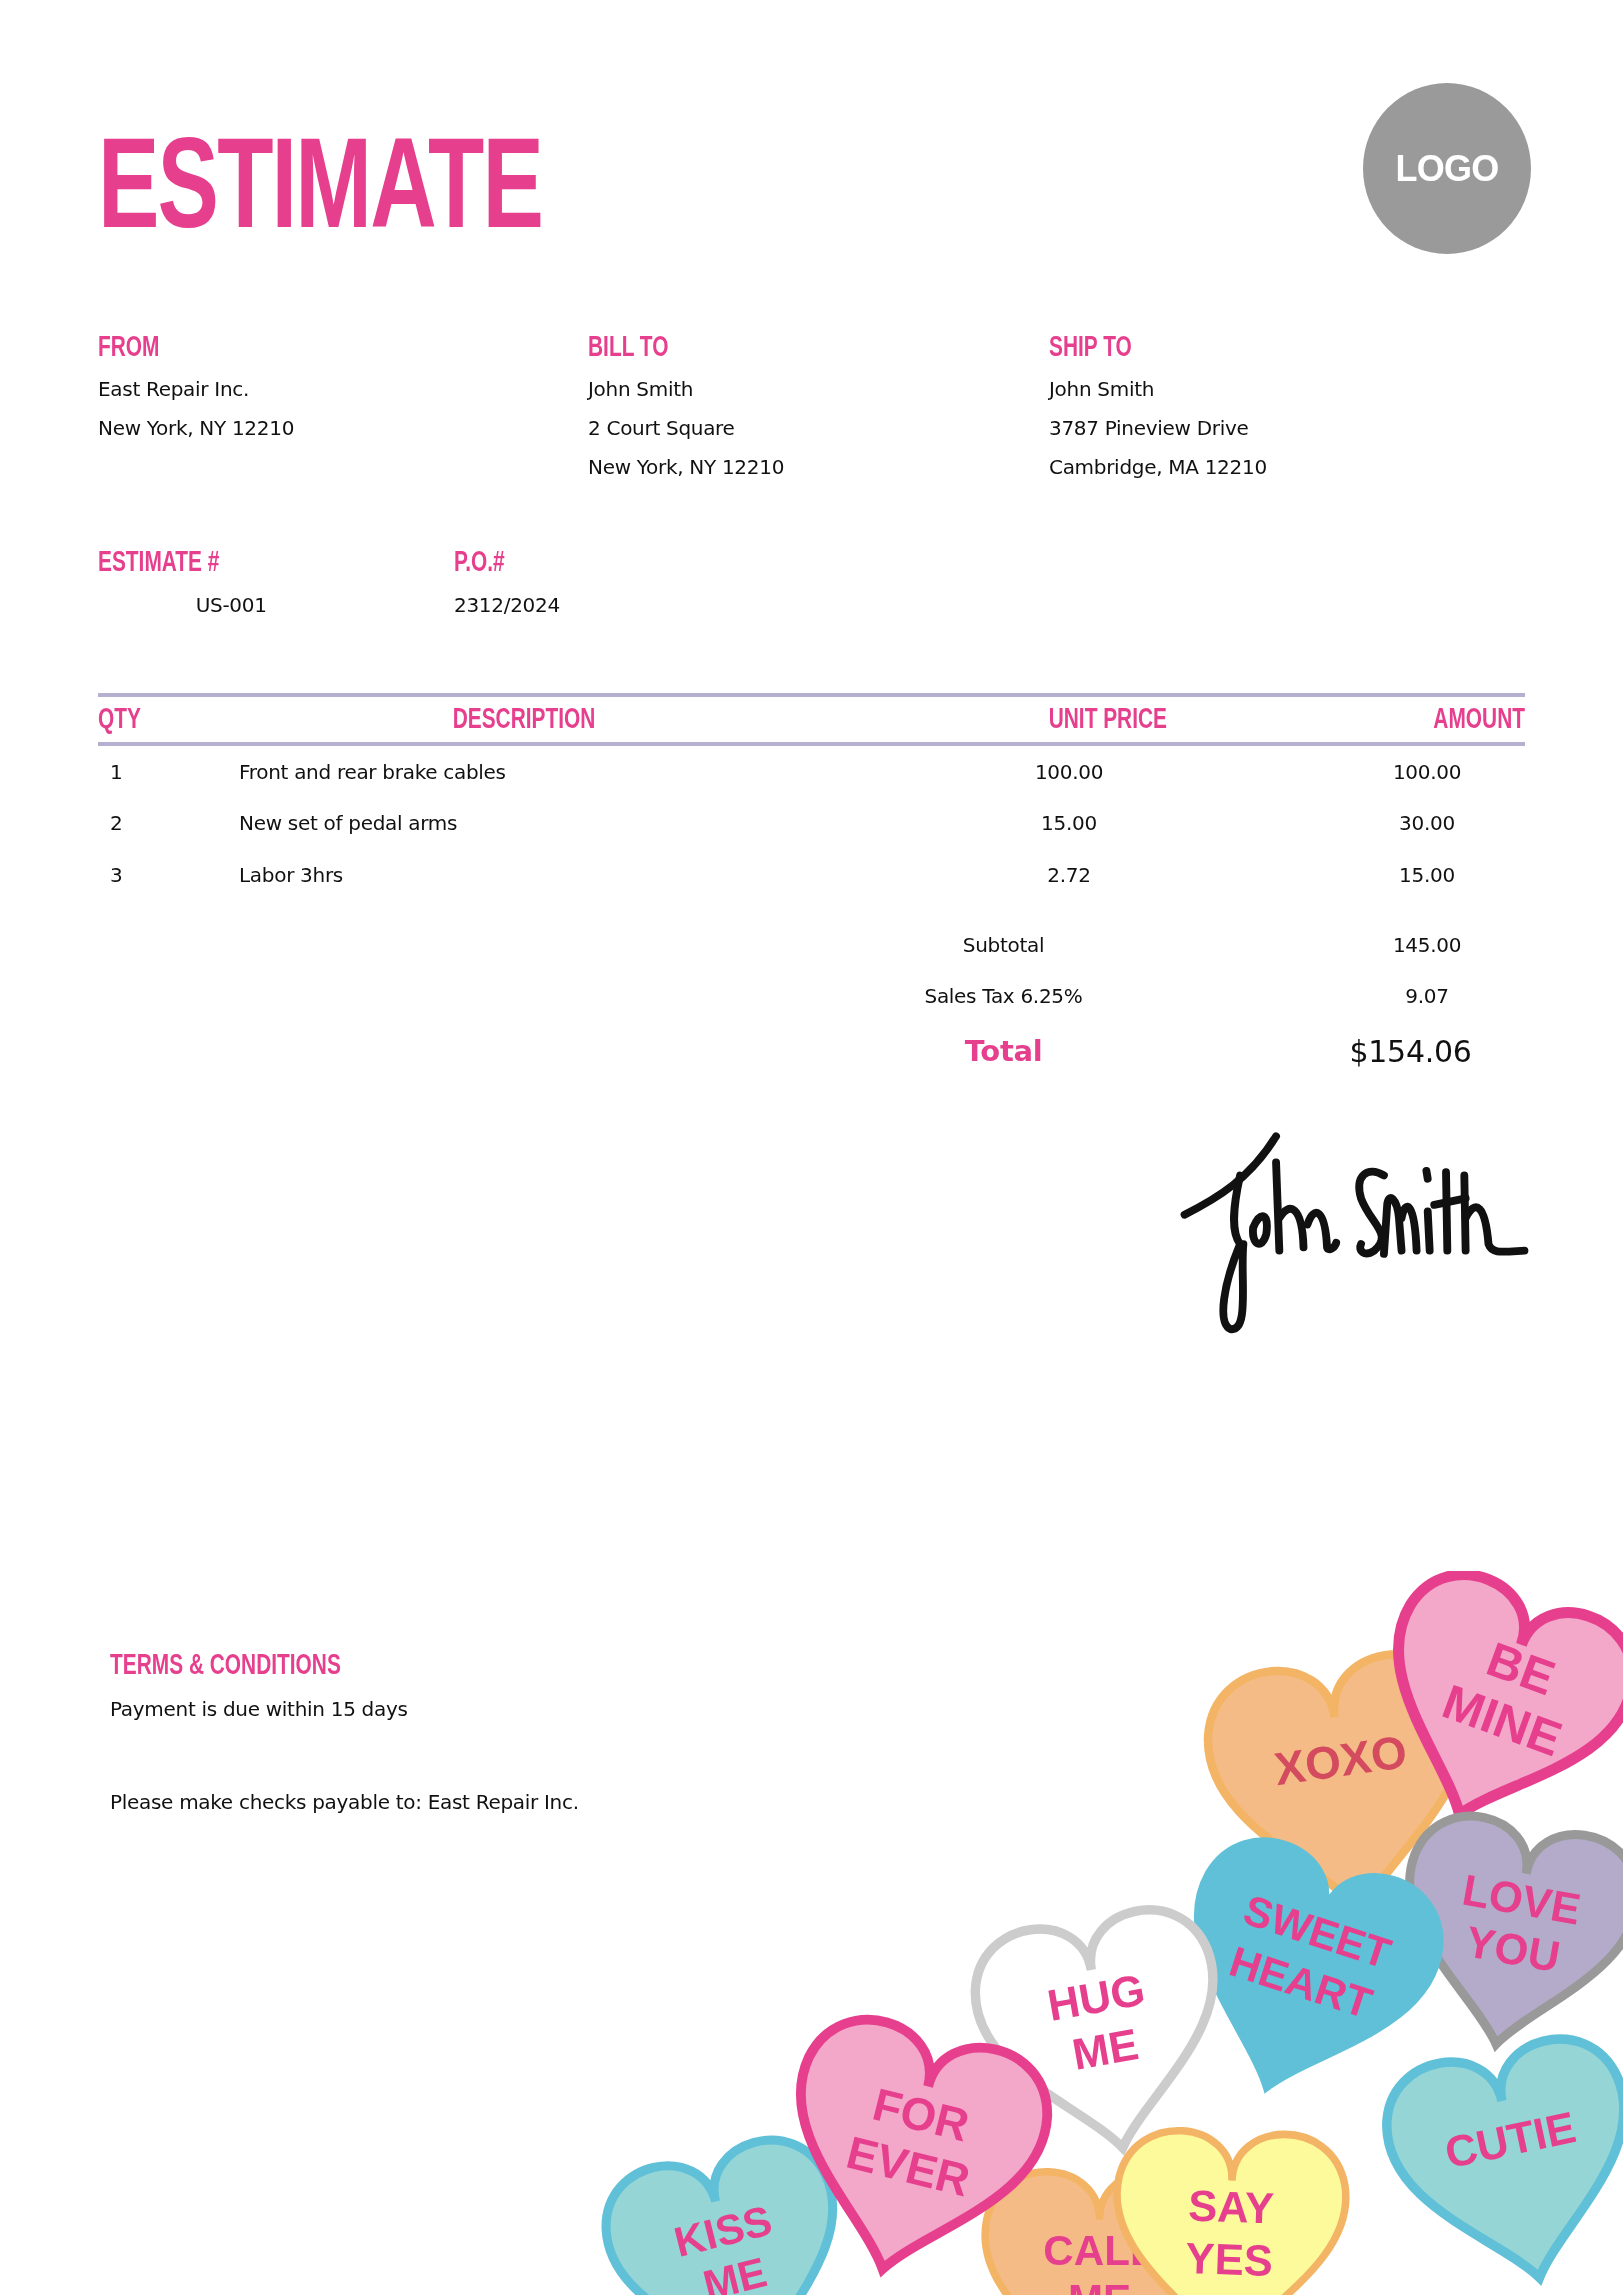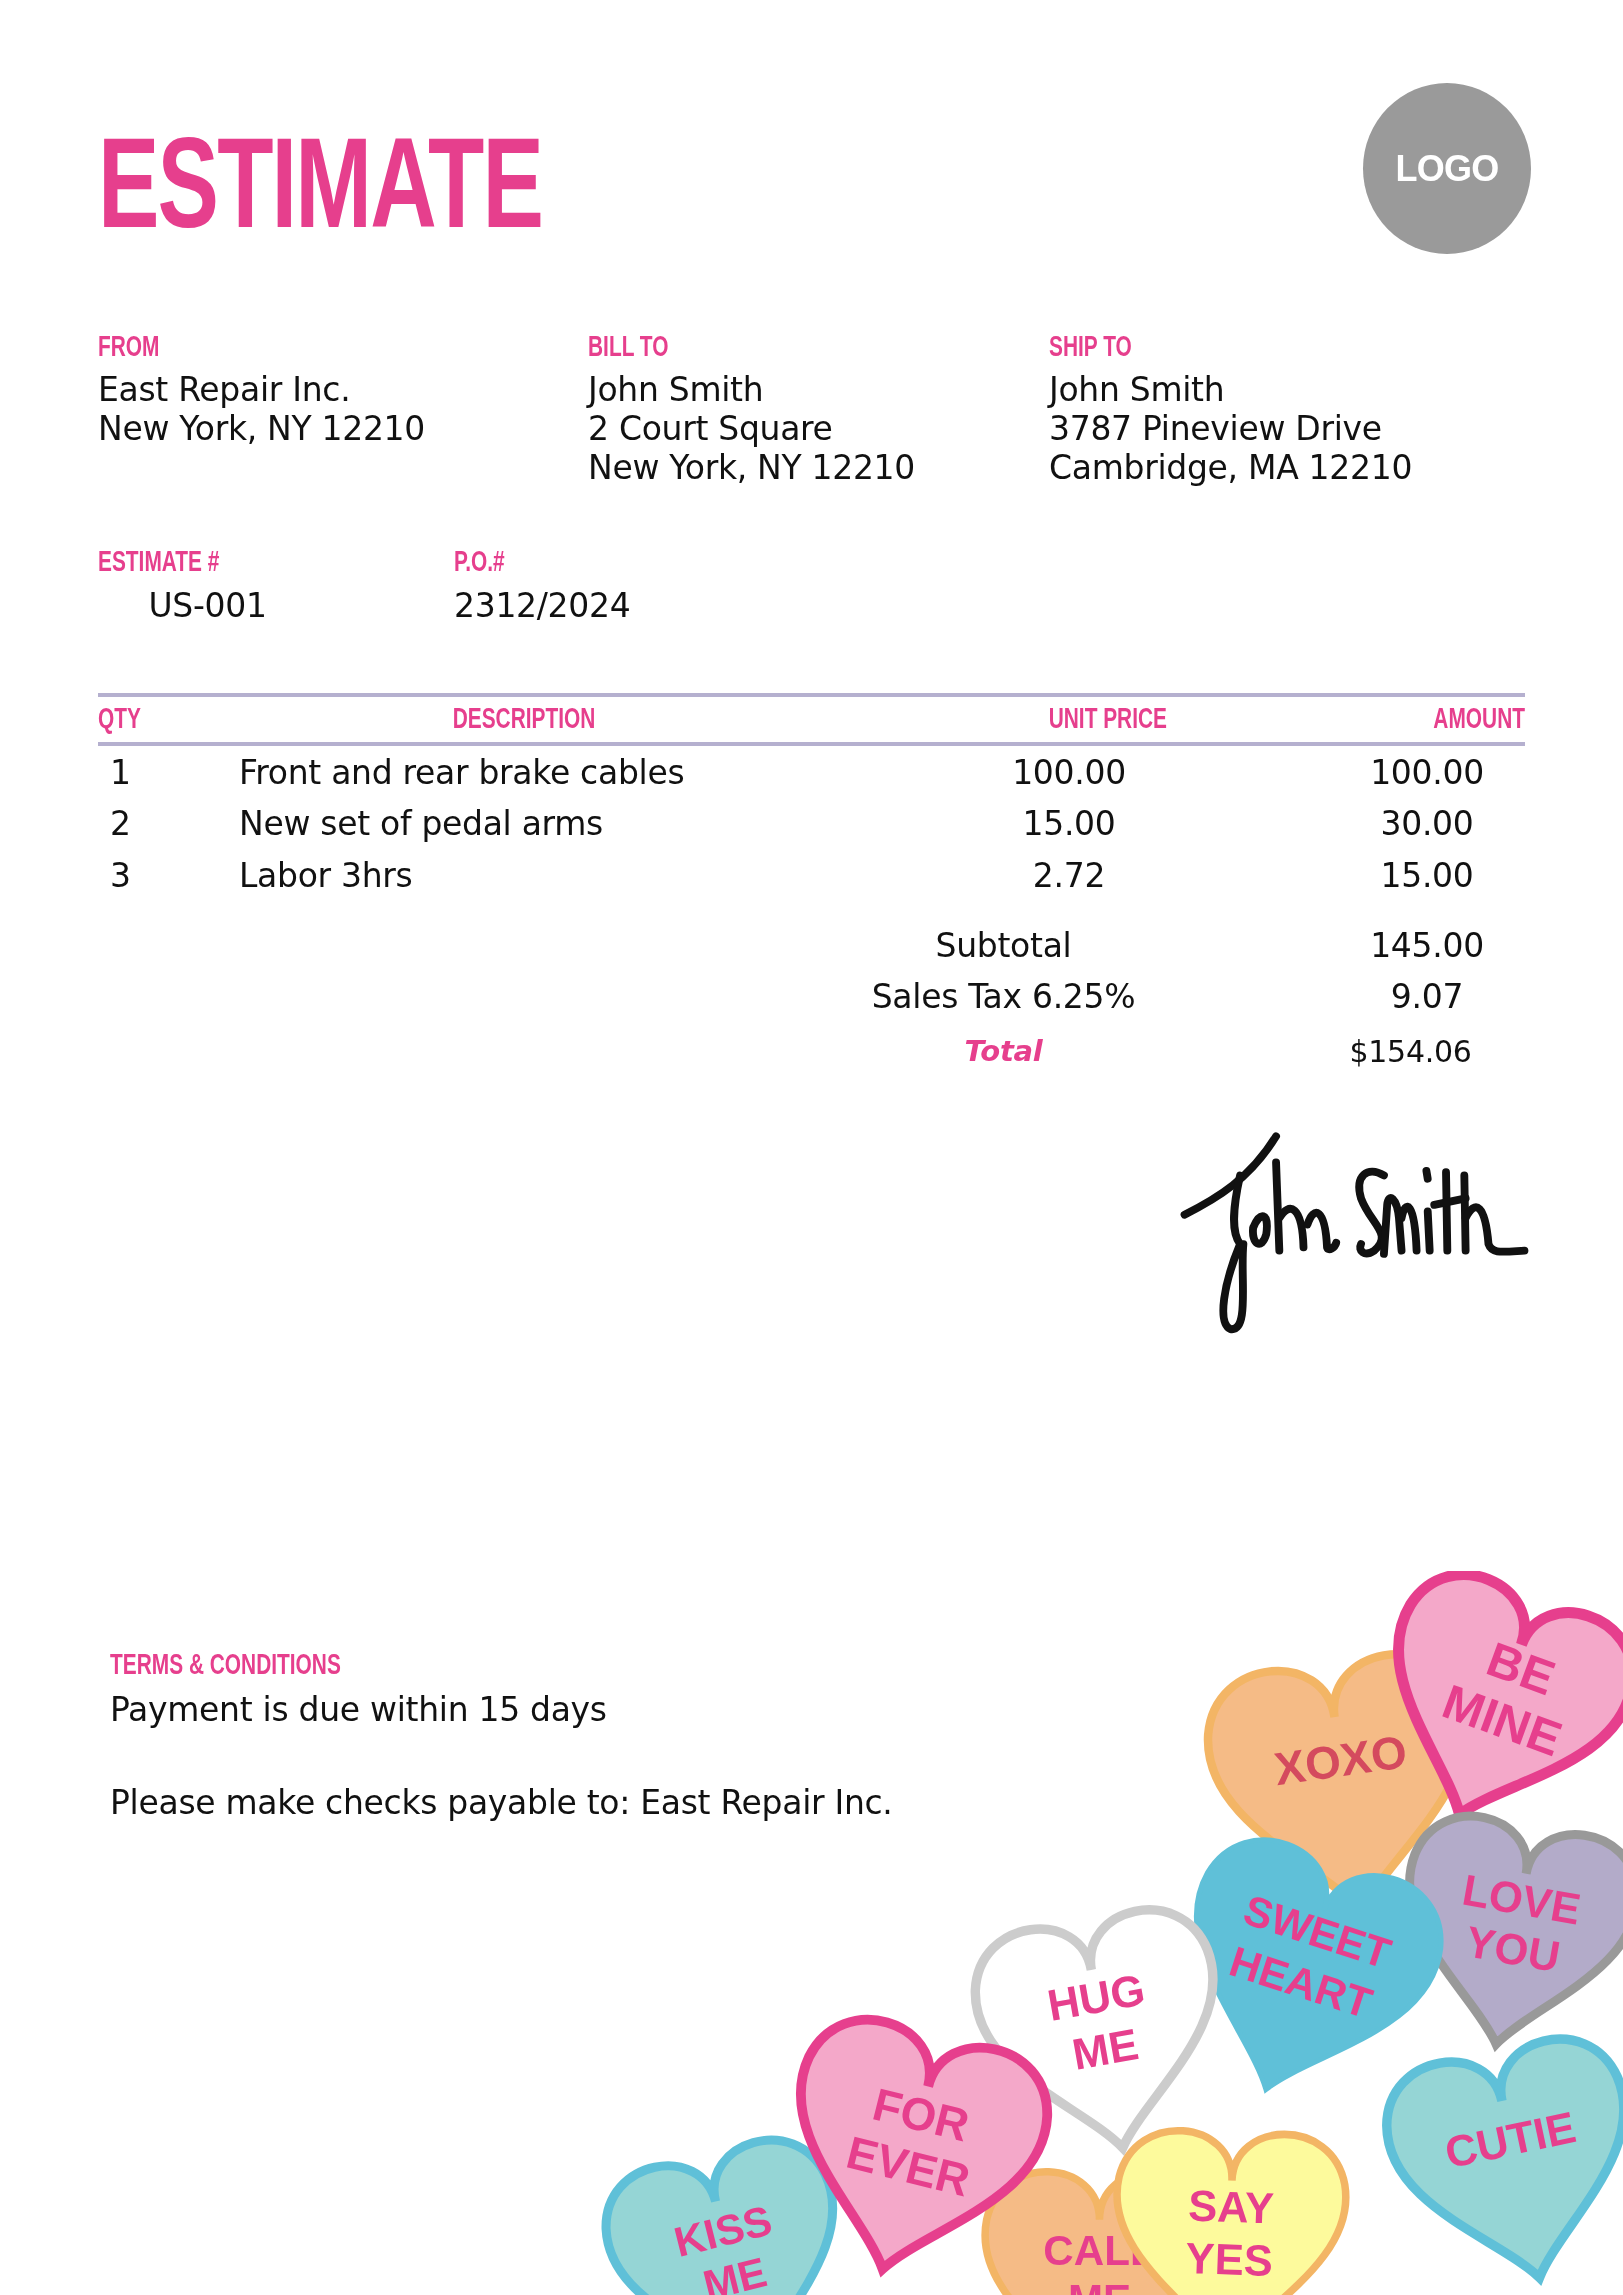--- a/index.html
+++ b/index.html
@@ -11,21 +11,21 @@
            transform:scaleX(0.72); transform-origin:left top; }
   .logo { left:1363px; top:83px; width:168px; height:171px; border-radius:50%;
           background:#9a9a9a; display:flex; align-items:center; justify-content:center; }
   .logo span { color:#ffffff; font-family:"Liberation Sans",sans-serif; font-weight:bold;
                font-size:36px; letter-spacing:-0.7px; }
   .label { font-family:"Liberation Sans",sans-serif; font-weight:bold; color:#e63f8d;
            font-size:29px; line-height:33px; transform:scaleX(0.72); transform-origin:left top;
            white-space:nowrap; }
   .label.right { transform-origin:right top; text-align:right; }
   .label.center { transform-origin:center top; text-align:center; }
-  .txt { font-family:"DejaVu Sans",sans-serif; font-size:33px; line-height:39px; color:#111;
+  .txt { font-family:"DejaVu Sans",sans-serif; font-size:20px; line-height:39px; color:#111;
          white-space:nowrap; letter-spacing:-0.3px; }
   .block { width:419px; }
   .rule { left:98px; width:1427px; height:3.9px; background:#b5b0cf; }
   .num-r { text-align:center; }
   .total-label { font-family:"DejaVu Sans",sans-serif; font-weight:bold; color:#e63f8d; font-size:29px; }
   .total-val { font-size:30px; }
   .hearts { left:576px; top:1571px; width:1047px; height:725px; }
 </style>
 </head>
 <body>
@@ -91,21 +91,21 @@
   <div class="abs txt" style="left:110px;">3</div>
   <div class="abs txt" style="left:239px;">Labor 3hrs</div>
   <div class="abs txt num-r" style="left:971px; width:196px;">2.72</div>
   <div class="abs txt num-r" style="left:1329px; width:196px;">15.00</div>
 </div>
 
 <div class="abs txt num-r" style="left:840px; width:327px; top:926px;">Subtotal</div>
 <div class="abs txt num-r" style="left:1329px; width:196px; top:926px;">145.00</div>
 <div class="abs txt num-r" style="left:840px; width:327px; top:977px;">Sales Tax 6.25%</div>
 <div class="abs txt num-r" style="left:1329px; width:196px; top:977px;">9.07</div>
-<div class="abs txt num-r total-label" style="left:840px; width:327px; top:1032px;font-style:italic;">Total</div>
+<div class="abs txt num-r total-label" style="left:840px; width:327px; top:1032px;">Total</div>
 <div class="abs txt num-r total-val" style="left:1296px; width:229px; top:1032px;">$154.06</div>
 
 <div class="abs" style="left:1178px; top:1113px; width:353px; height:223px;">
   <svg width="353" height="223" viewBox="0 0 540 340">
     <g fill="none" stroke="#111" stroke-width="12" stroke-linecap="round" stroke-linejoin="round">
       <path d="M10 155 C 60 130, 110 100, 150 35"></path>
       <path d="M95 95 C 85 140, 80 180, 95 200 C 70 260, 60 320, 80 330 C 110 335, 95 250, 100 200"></path>
       <path d="M115 175 C 125 150, 140 150, 135 185 C 128 210, 112 200, 115 175"></path>
       <path d="M150 75 L 155 210"></path>
       <path d="M155 160 C 170 135, 190 140, 192 205"></path>

